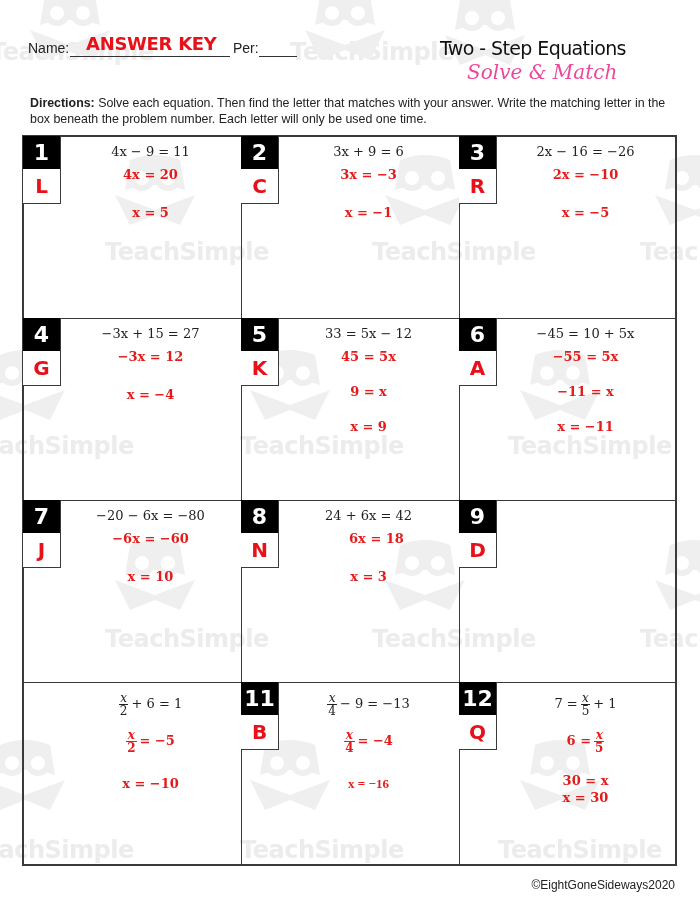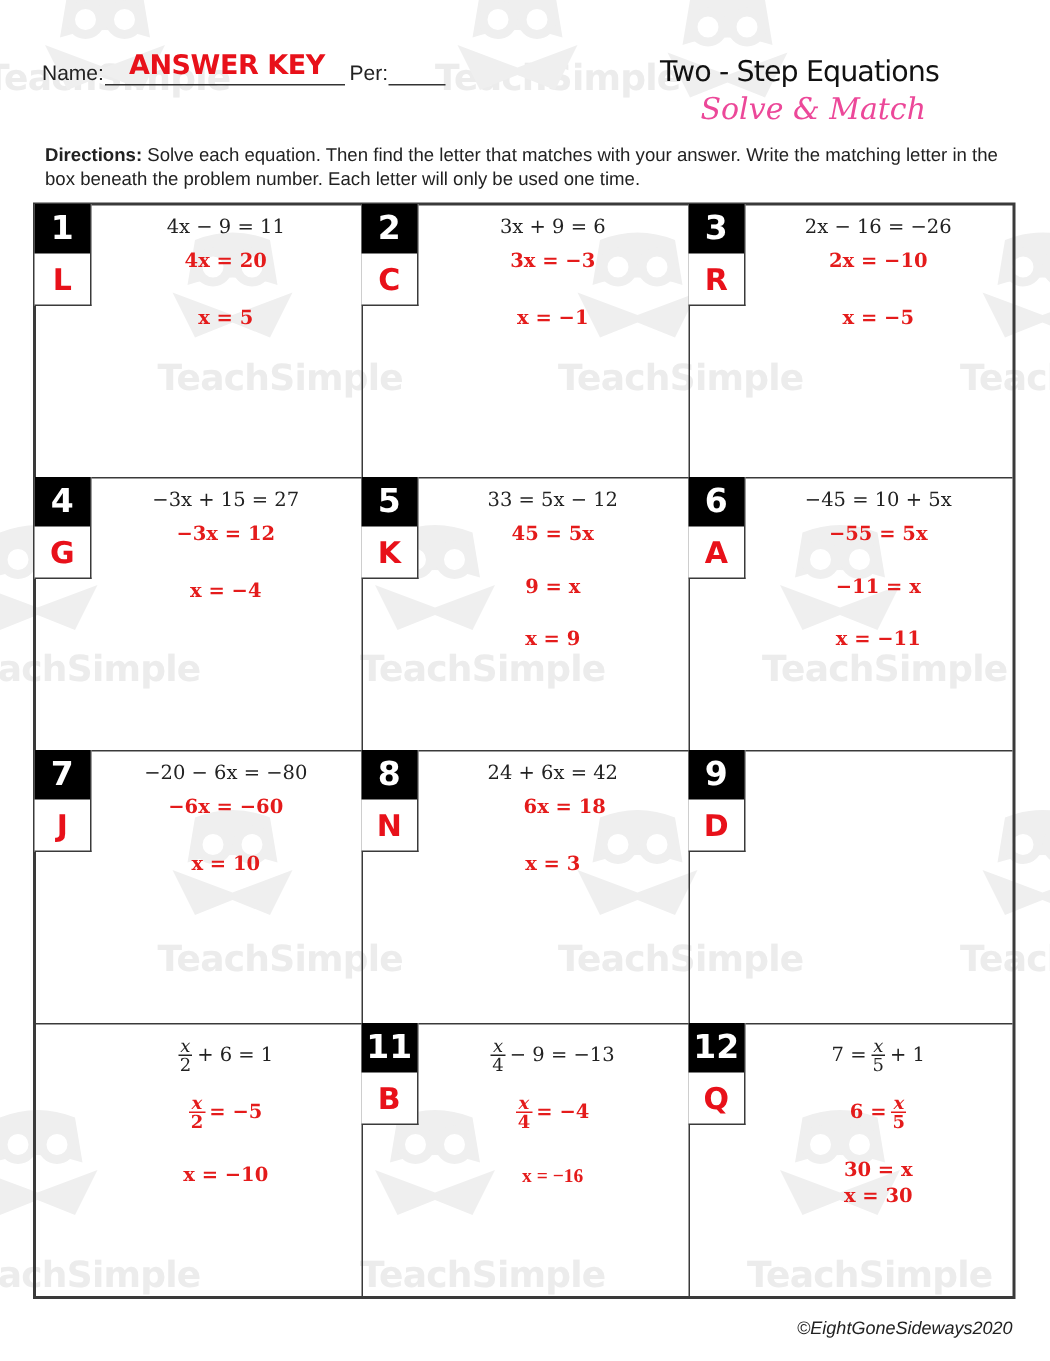--- a/index.html
+++ b/index.html
@@ -67,21 +67,21 @@
   .step {
     font-family:"DejaVu Serif", serif; font-weight:bold; font-size:13px; color:#e41b1b;
     line-height:16px;
   }
   .frac {
     display:inline-block; vertical-align:middle; text-align:center; line-height:12px; font-size:12px;
   }
   .frac .n { display:block; border-bottom:1px solid currentColor; padding:0 1px; font-style:italic; }
   .frac .d { display:block; padding:0 1px; }
   .copyright {
-    position:absolute; right:25px; top:878px; font-size:12px; color:#222; z-index:2;font-style:italic;
+    position:absolute; right:25px; top:878px; font-size:12px; color:#222; z-index:2;
   }
 </style>
 </head>
 <body>
 
 <div id="watermarks">
     <div class="wm" style="left: -10px; top: 38px;">TeachSimple</div>
     <div class="wm" style="left: 290px; top: 38px;">TeachSimple</div>
     <div class="wm" style="left: 105px; top: 238px;">TeachSimple</div>
     <div class="wm" style="left: 372px; top: 238px;">TeachSimple</div>

